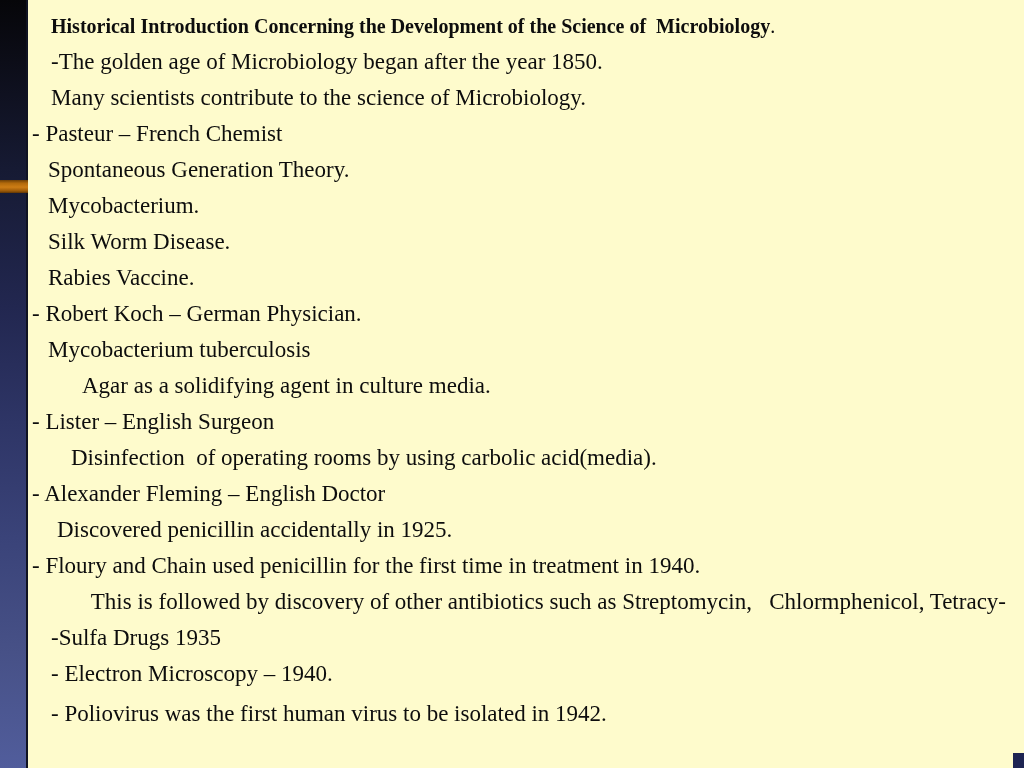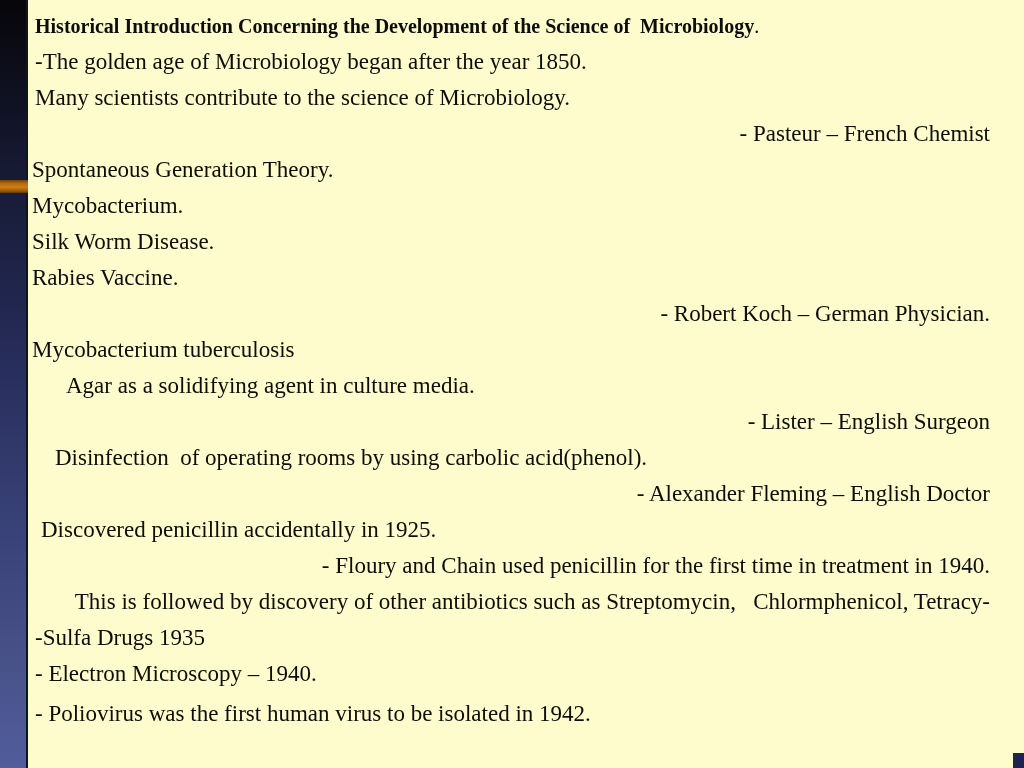--- a/index.html
+++ b/index.html
@@ -52,21 +52,21 @@
   #corner-patch {
     position: absolute;
     right: 0;
     bottom: 0;
     width: 11px;
     height: 15px;
     background: #1e2452;
   }
   #text-block {
     position: absolute;
-    left: 0;
+    left: 16px;
     top: 8px;
     width: 990px;
   }
   .line {
     height: 36px;
     line-height: 36px;
     font-size: 23px;
     white-space: pre;
     color: #0d0d0d;
   }
@@ -77,21 +77,21 @@
   .line.title .title-period {
     font-weight: normal;
   }
   .line.italic-line {
   }
   .extra-gap {
     margin-top: 4px;
   }
   
   .ind-35 { padding-left: 35px; }
-  .ind-33 { padding-left: 16px; text-align: right; }
+  .ind-33 { padding-left: 16px; }
   .ind-41 { padding-left: 41px; }
   .ind-46 { padding-left: 66px; }
   .ind-55 { padding-left: 55px; }
   .ind-57 { padding-left: 32px; }
   .ind-62 { padding-left: 34px; text-align: right; }
 </style>
 </head>
 <body>
 
 <div id="slide">
@@ -108,21 +108,21 @@
     <div class="line ind-35">Many scientists contribute to the science of Microbiology.</div>
     <div class="line ind-33">- Pasteur – French Chemist</div>
     <div class="line ind-57">Spontaneous Generation Theory.</div>
     <div class="line ind-57">Mycobacterium.</div>
     <div class="line ind-57">Silk Worm Disease.</div>
     <div class="line ind-57">Rabies Vaccine.</div>
     <div class="line ind-33">- Robert Koch – German Physician.</div>
     <div class="line italic-line ind-57">Mycobacterium tuberculosis</div>
     <div class="line ind-46">Agar as a solidifying agent in culture media.</div>
     <div class="line ind-33">- Lister – English Surgeon</div>
-    <div class="line ind-55">Disinfection  of operating rooms by using carbolic acid(phenol).</div>
+    <div class="line ind-55">Disinfection  of operating rooms by using carbolic acid(media).</div>
     <div class="line ind-33">- Alexander Fleming – English Doctor</div>
     <div class="line ind-41">Discovered penicillin accidentally in 1925.</div>
     <div class="line ind-33">- Floury and Chain used penicillin for the first time in treatment in 1940.</div>
     <div class="line ind-62">This is followed by discovery of other antibiotics such as Streptomycin,   Chlormphenicol, Tetracy-</div>
     <div class="line ind-35">-Sulfa Drugs 1935</div>
     <div class="line ind-35">- Electron Microscopy – 1940.</div>
     <div class="line ind-35 extra-gap">- Poliovirus was the first human virus to be isolated in 1942.</div>
 
   </div>
 </div>

